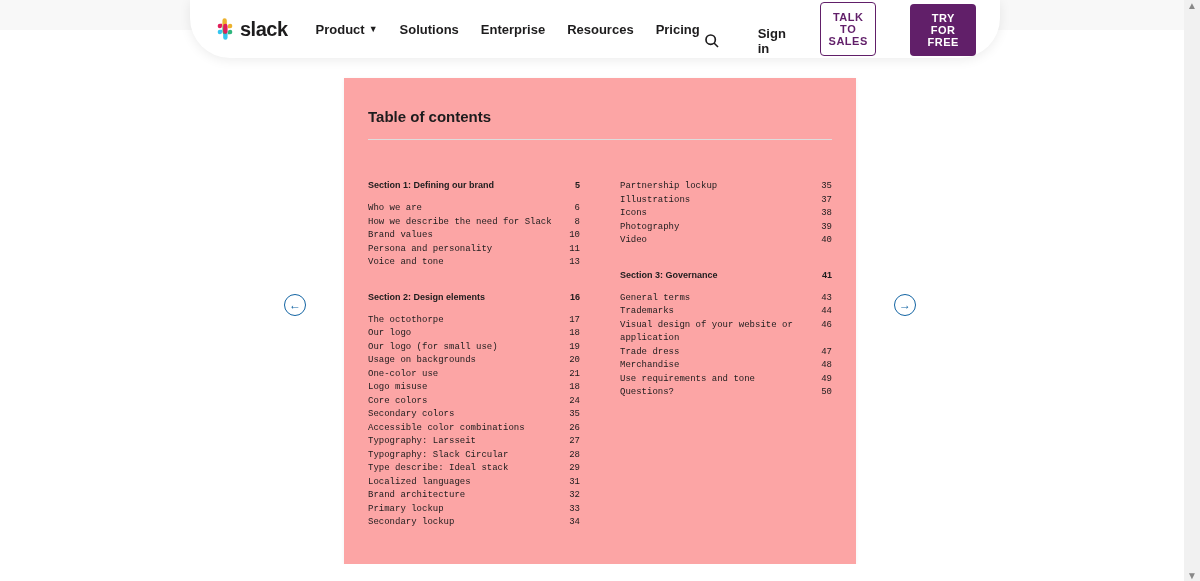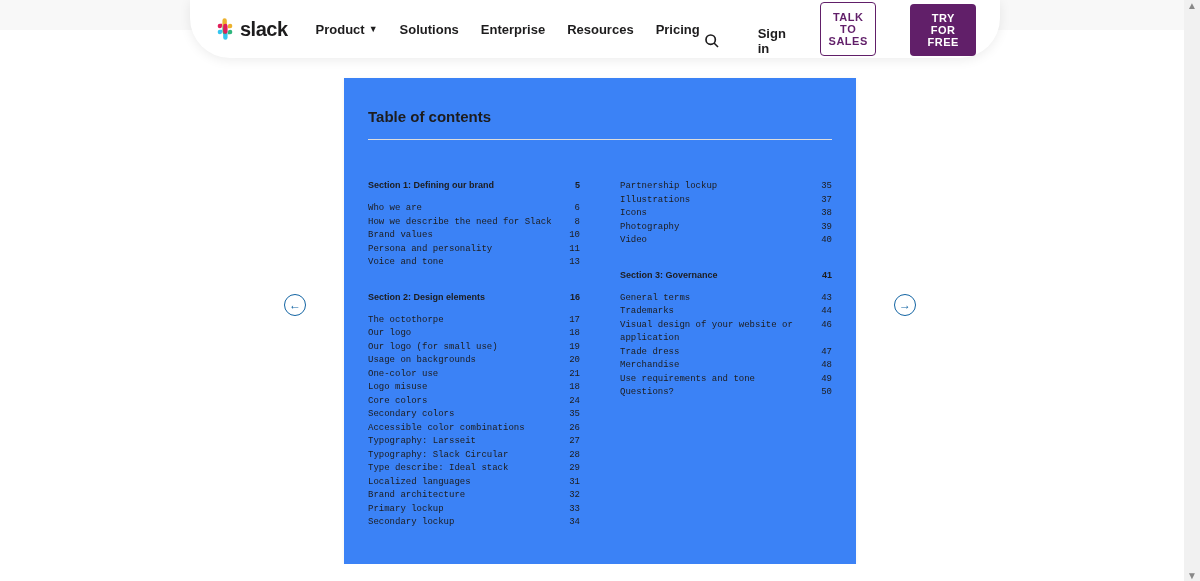--- a/index.html
+++ b/index.html
@@ -54,21 +54,21 @@
     border-radius: 4px;
     cursor: pointer;
   }
   .content-area {
     position: relative;
     padding-top: 48px;
   }
   .doc-page {
     width: 512px;
     margin: 0 auto;
-    background: #3b82f6;
+    background: #fca5a5;
     padding: 30px 24px 12px;
     box-shadow: 0 1px 4px rgba(0,0,0,0.05);
     font-size: 9px;
   }
   .doc-title {
     font-size: 15px;
     font-weight: 700;
     padding-bottom: 14px;
     border-bottom: 1px solid #ddd;
     margin-bottom: 40px;

